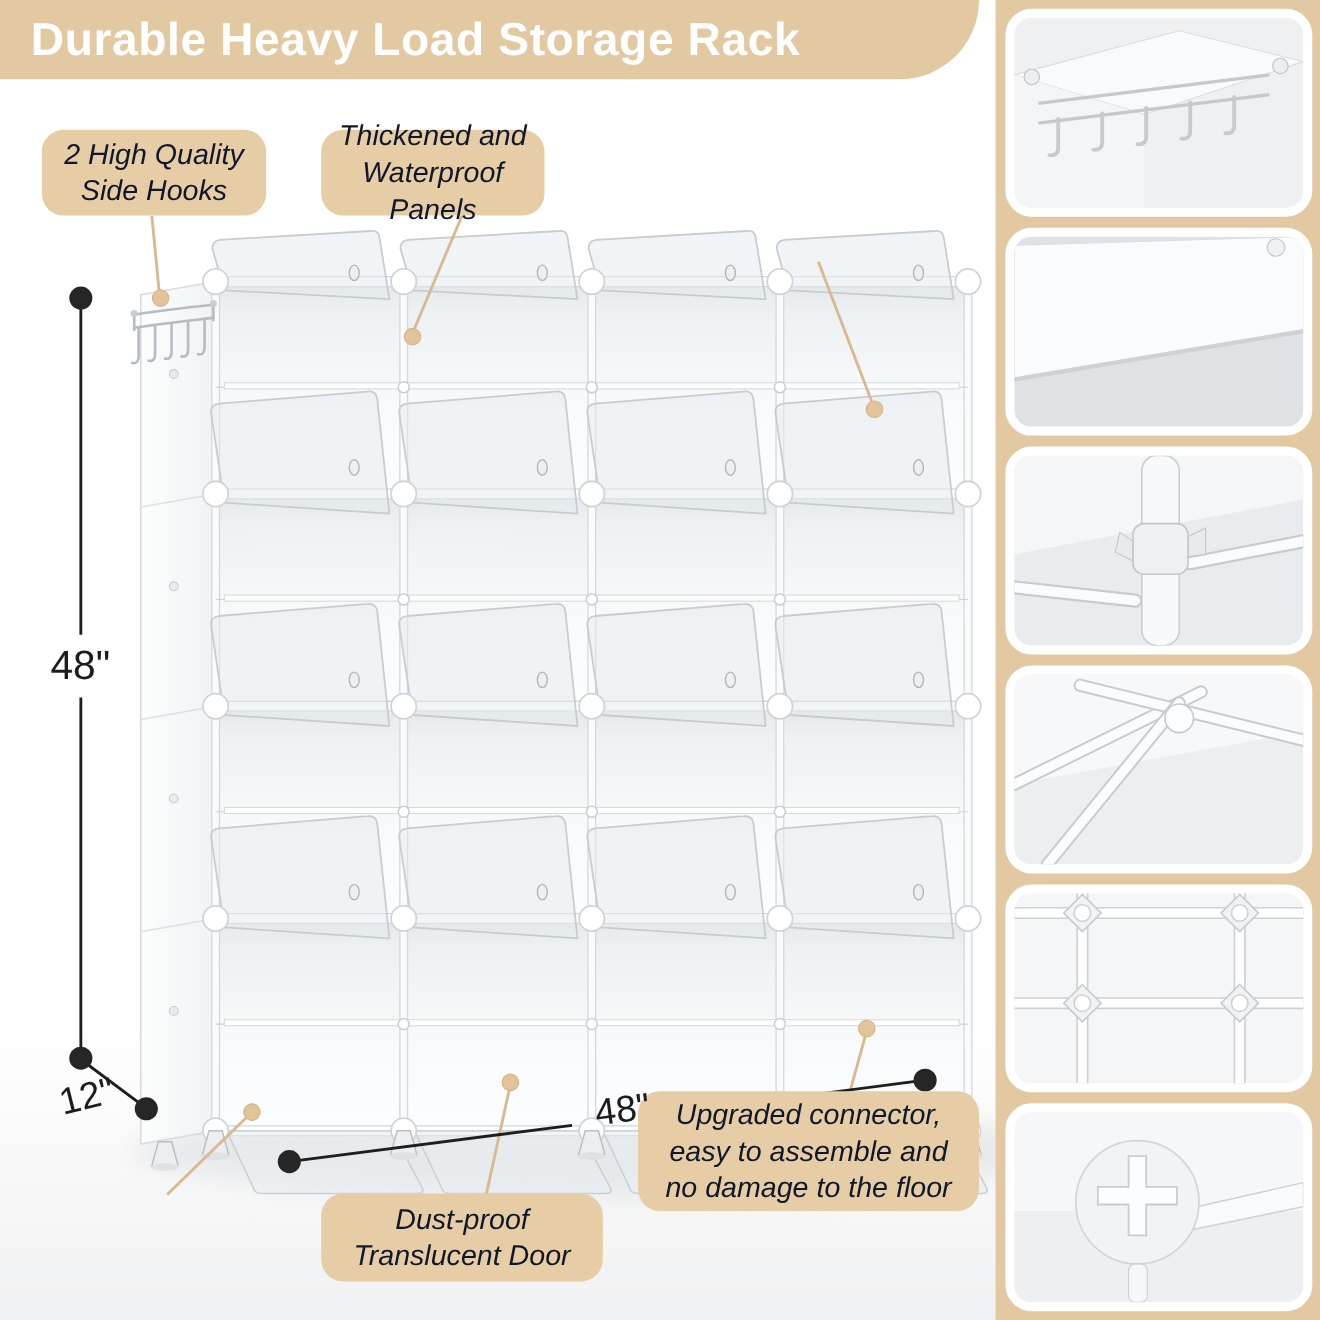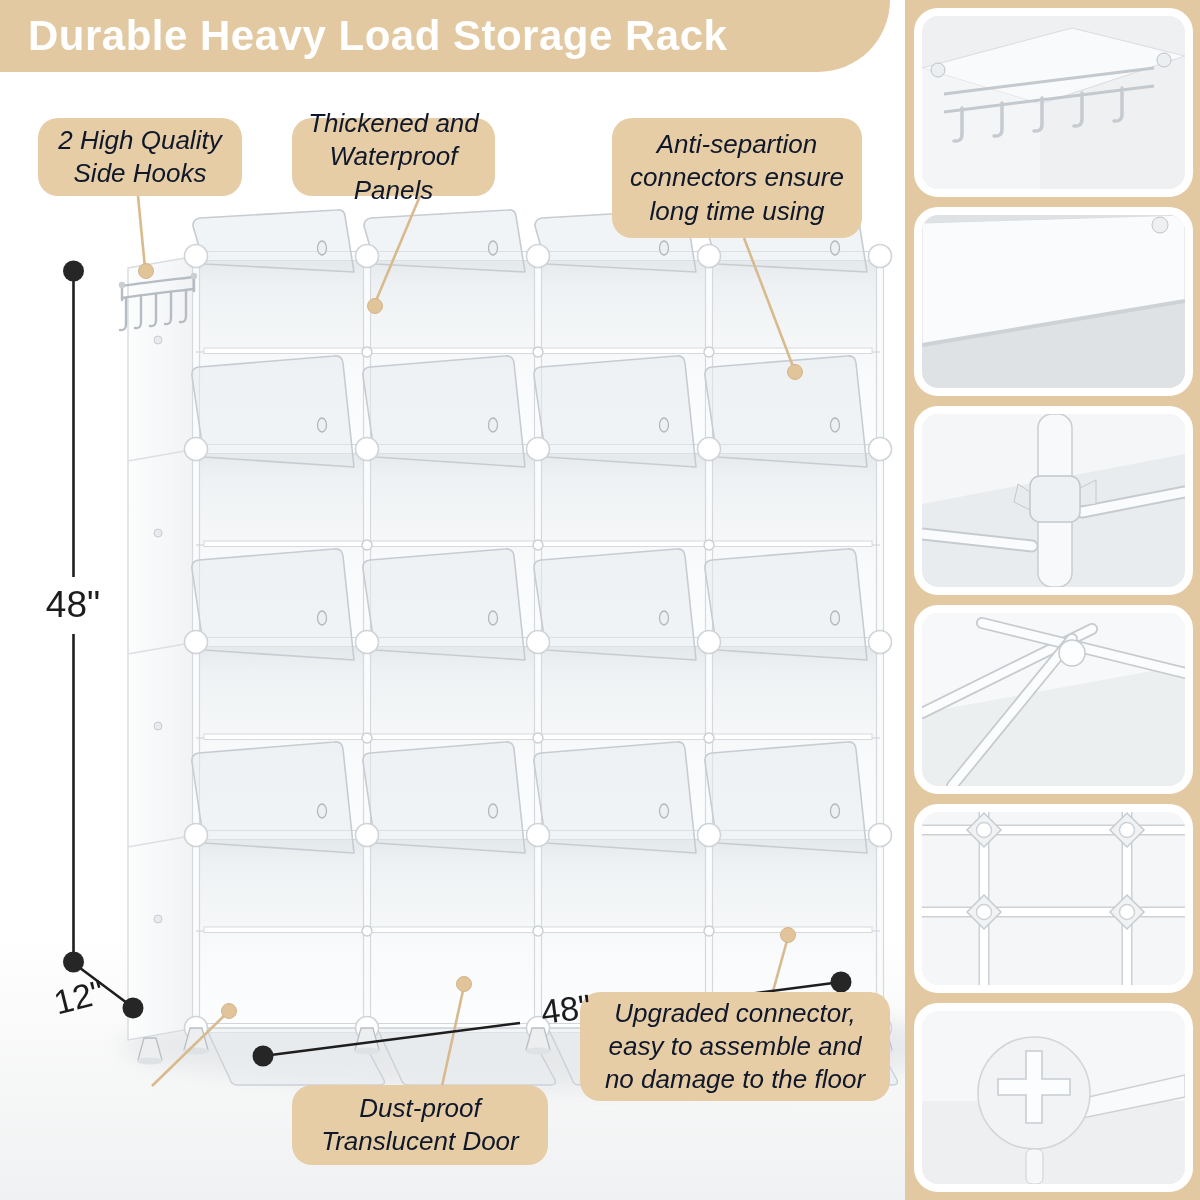--- a/index.html
+++ b/index.html
@@ -243,25 +243,20 @@
   </div>
 
   <div class="callout c1">
     <span>2 High Quality
 Side Hooks</span>
   </div>
   <div class="callout c2">
     <span>Thickened and
 Waterproof Panels</span>
   </div>
-  <div class="callout c3">
-    <span>Anti-separtion
-connectors ensure
-long time using</span>
-  </div>
   <div class="callout c5">
     <span>Dust-proof
 Translucent Door</span>
   </div>
   <div class="callout c6">
     <span>Upgraded connector,
 easy to assemble and
 no damage to the floor</span>
   </div>
 

